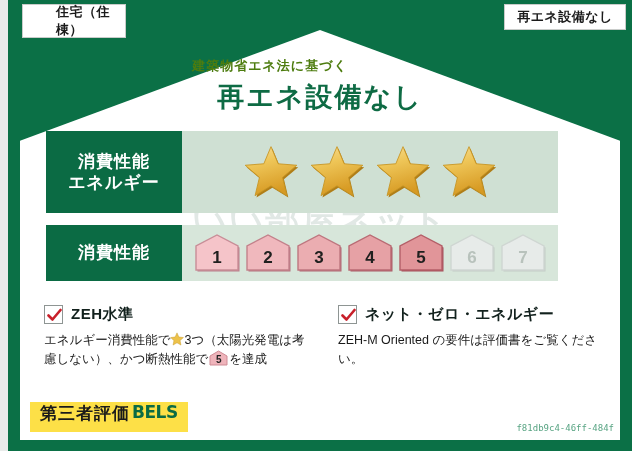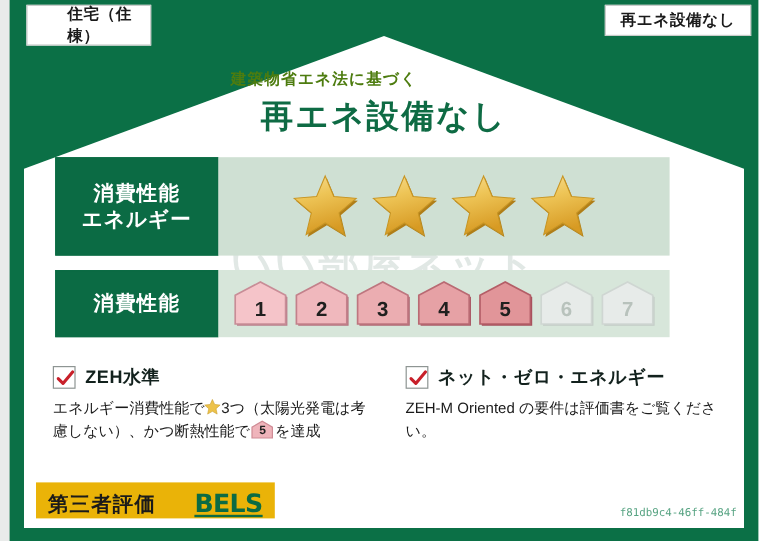--- a/index.html
+++ b/index.html
@@ -191,35 +191,33 @@
     text-align: center;
     font-style: normal; font-size: 10px; font-weight: bold; color: #232323;
     z-index: 2;
   }
 
   
   .footer-bels {
     position: absolute;
     left: 30px; top: 402px;
     height: 30px;
-    background: #eab308;
-    display: flex; align-items: flex-end;
+    background: #fde047;
+    display: flex; align-items: flex-start;
     padding: 0 10px;
     z-index: 22;
-    gap: 11px;
   }
   .bels-jp {
     font-size: 17px; font-weight: bold; color: #1a1a1a;
     letter-spacing: 1px;
   }
   .bels-en {
-    font-size: 21px; font-weight: bold; color: #0b6b44;
-    letter-spacing: -0.5px; margin-left: 21px;
+    font-size: 17px; font-weight: bold; color: #0b6b44;
+    letter-spacing: -0.5px; margin-left: 2px;
     font-family: "DejaVu Sans", sans-serif;
-    text-decoration: underline;
   }
   .footer-org {
     position: absolute;
     left: 228px; top: 410px;
     color: #ffffff;
     font-size: 12px;
     letter-spacing: 2px;
     z-index: 22;
   }
   .footer-date {

